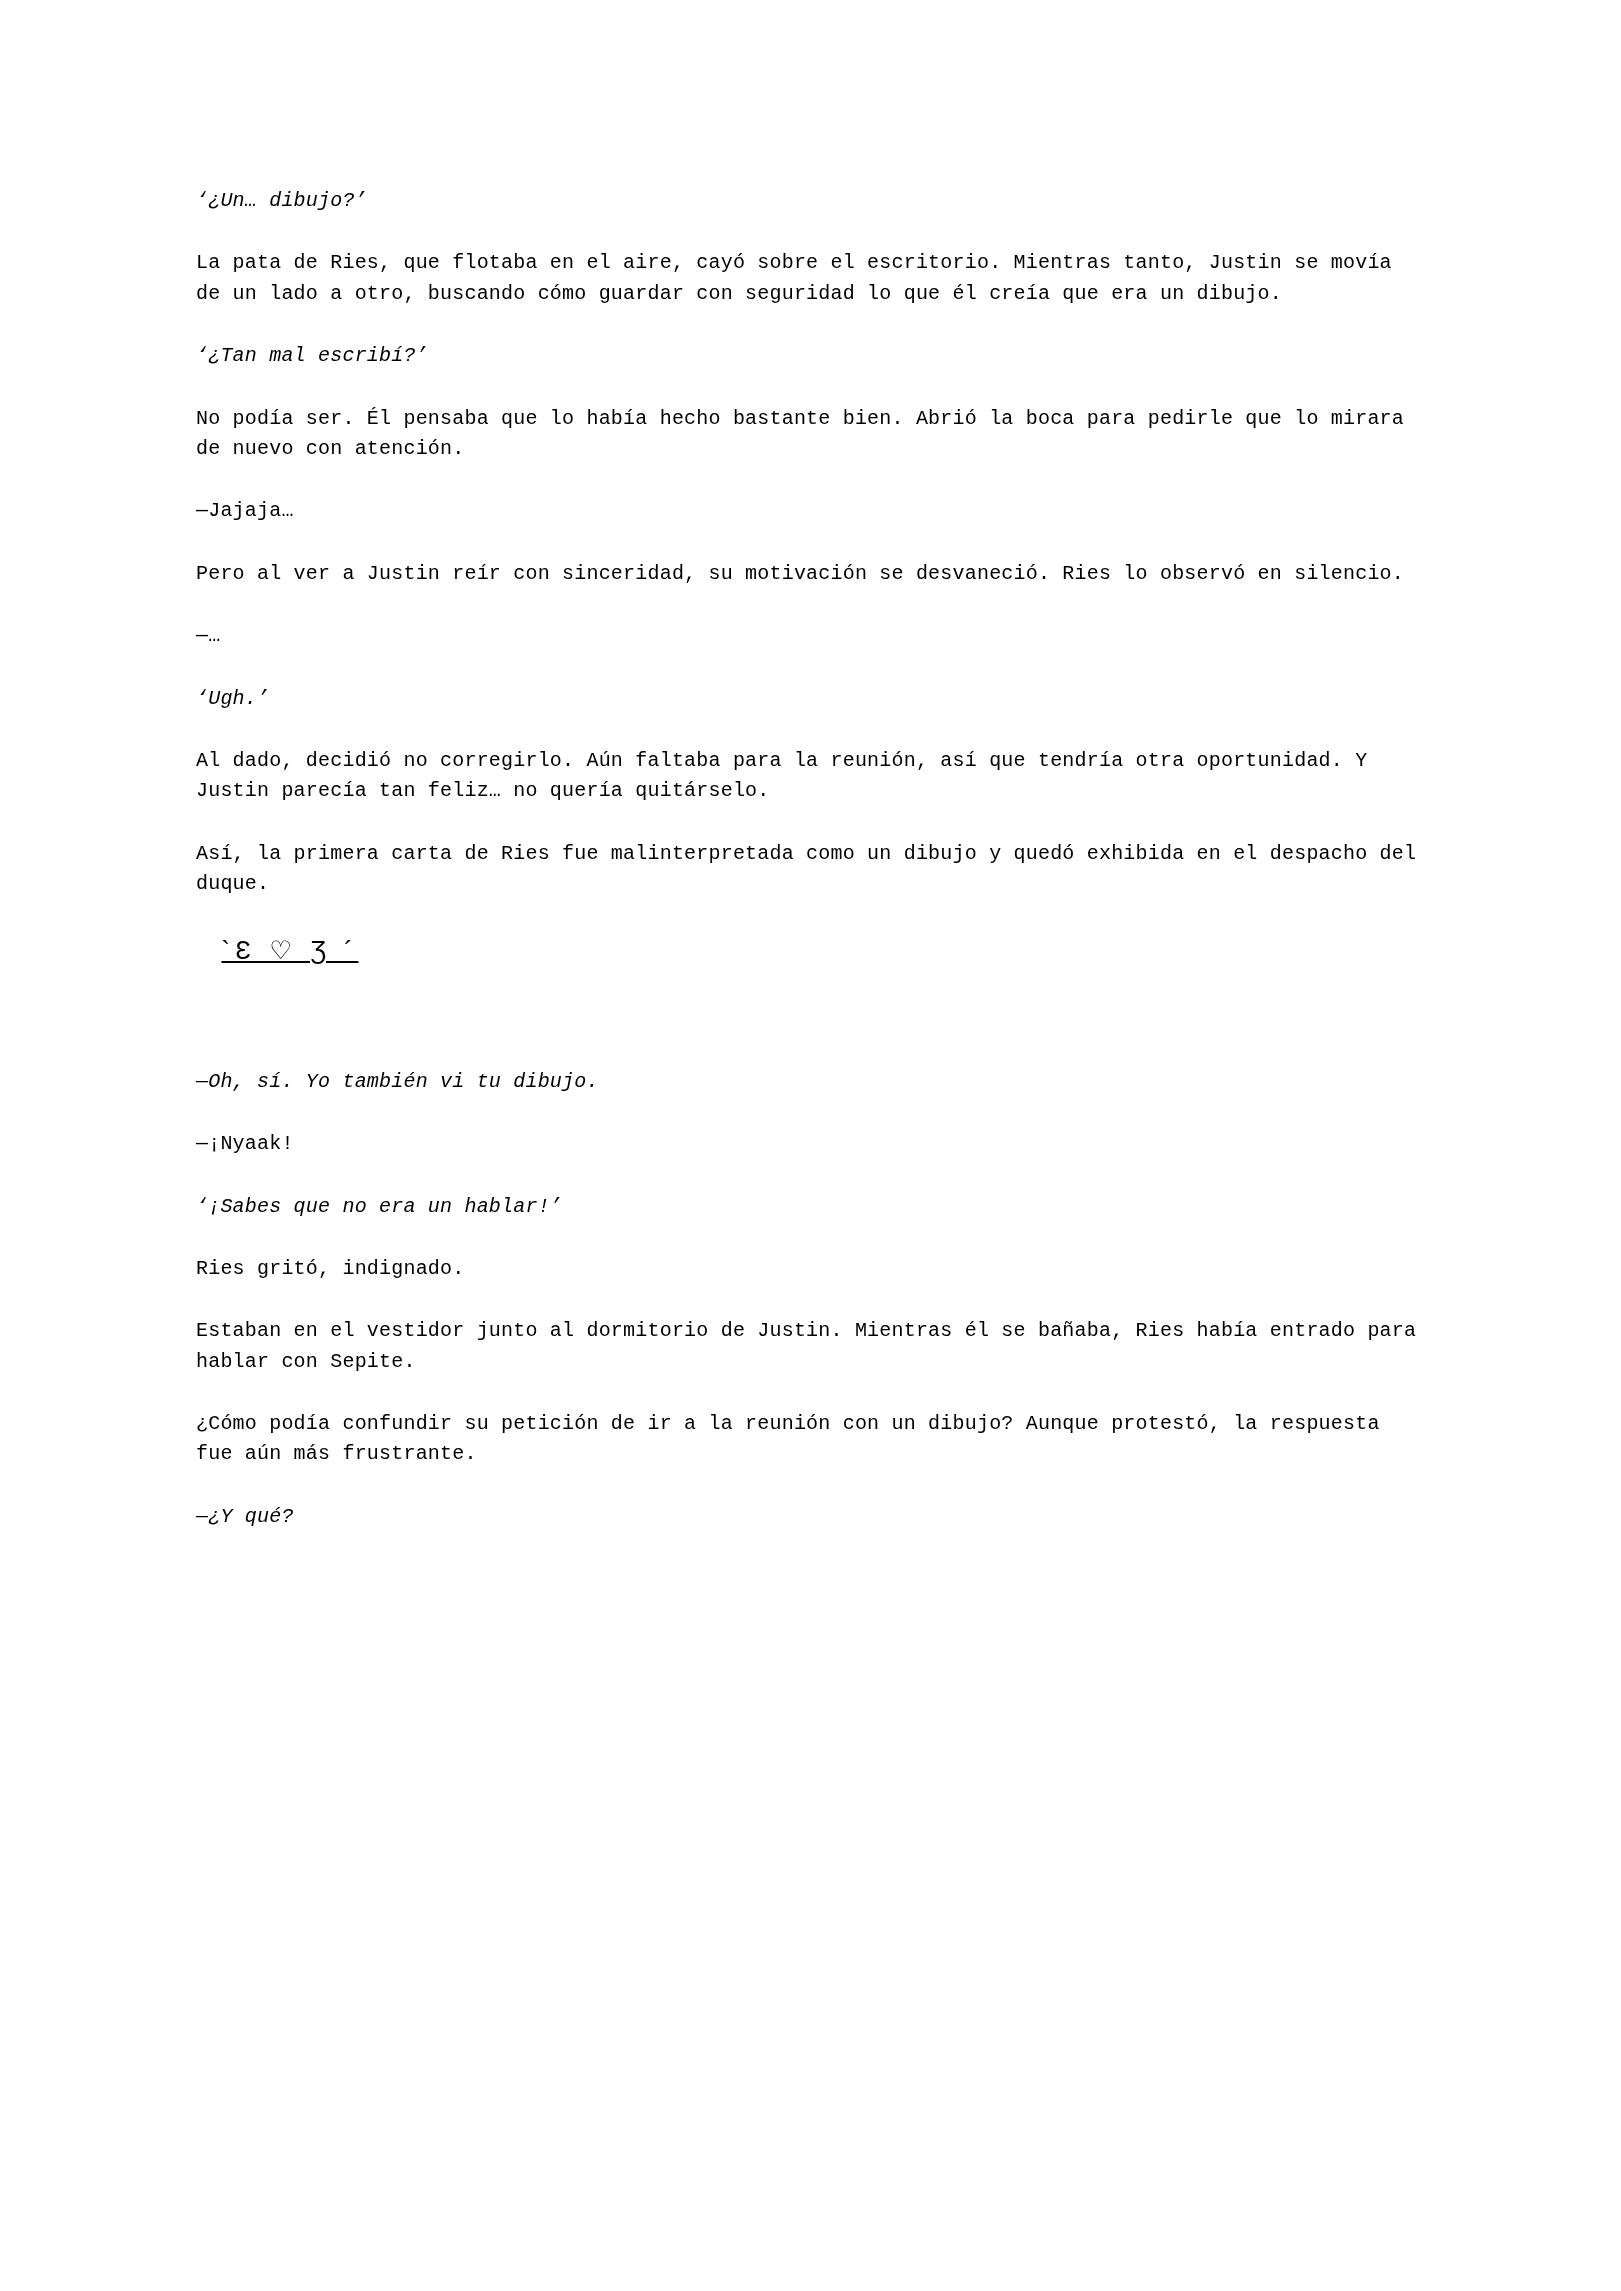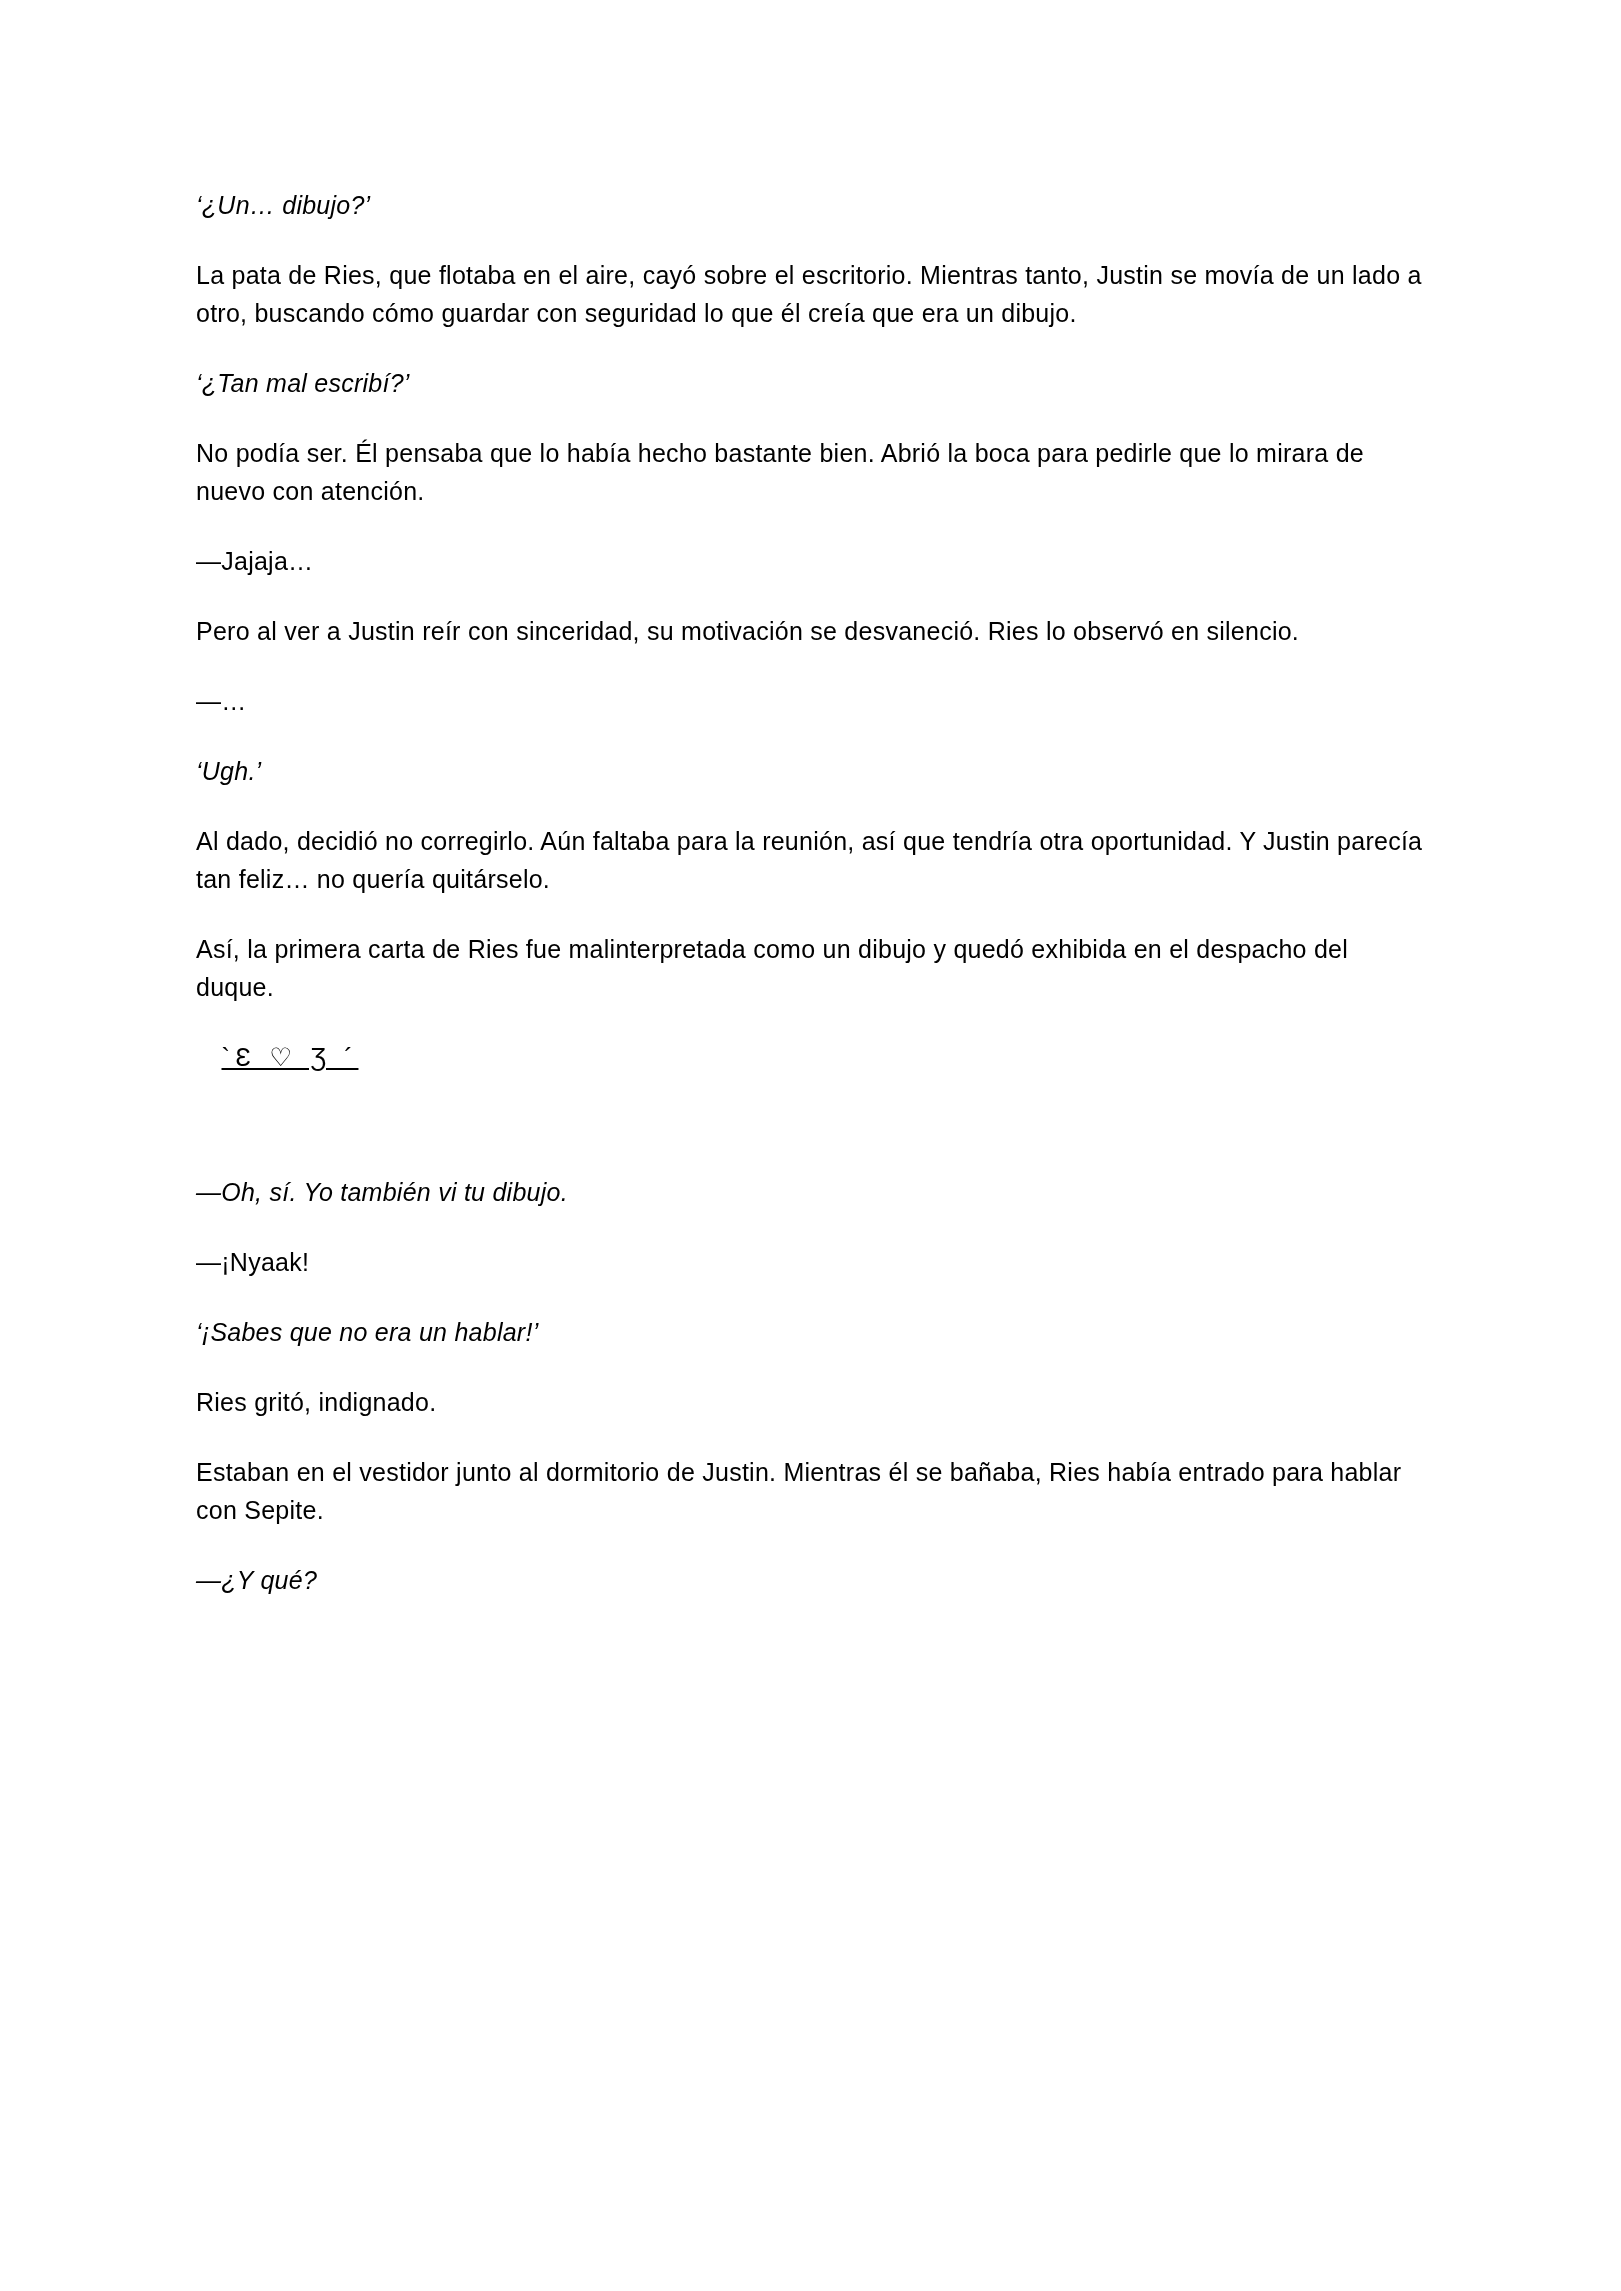--- a/index.html
+++ b/index.html
@@ -16,25 +16,26 @@
     height: 2292px;
     background: #ffffff;
     position: relative;
     box-sizing: border-box;
     padding: 186px 196px 157px 196px;
   }
   .doc-body {
     width: 1230px;
   }
   p.para {
-    font-size: 25px;
+    font-size: 20px;
     line-height: 1.52;
     margin: 0 0 32px 0;
     color: #000000;
     letter-spacing: 0.01em;
+    font-family: Liberation Mono, monospace;
   }
   p.para.italic {
     font-style: italic;
   }
   p.ornament {
     font-size: 25.5px;
     line-height: 1.5;
     margin: 0 0 32px 0;
     letter-spacing: 0.22em;
     padding-left: 25.5px;
@@ -61,16 +62,17 @@
       <p class="para italic">‘Ugh.’</p>
       <p class="para">Al dado, decidió no corregirlo. Aún faltaba para la reunión, así que tendría otra oportunidad. Y Justin parecía tan feliz… no quería quitárselo.</p>
       <p class="para">Así, la primera carta de Ries fue malinterpretada como un dibujo y quedó exhibida en el despacho del duque.</p>
       <p class="ornament">`Ɛ ♡ Ʒ ´</p>
       <p class="spacer"></p>
       <p class="para italic">—Oh, sí. Yo también vi tu dibujo.</p>
       <p class="para">—¡Nyaak!</p>
       <p class="para italic">‘¡Sabes que no era un hablar!’</p>
       <p class="para">Ries gritó, indignado.</p>
       <p class="para">Estaban en el vestidor junto al dormitorio de Justin. Mientras él se bañaba, Ries había entrado para hablar con Sepite.</p>
+      <p class="para">¿Cómo podía confundir su petición de ir a la reunión con un dibujo? Aunque protestó, la respuesta fue aún más frustrante.</p>
       <p class="para italic">—¿Y qué?</p>
     </div>
 </div>
 
 
 </body></html>

